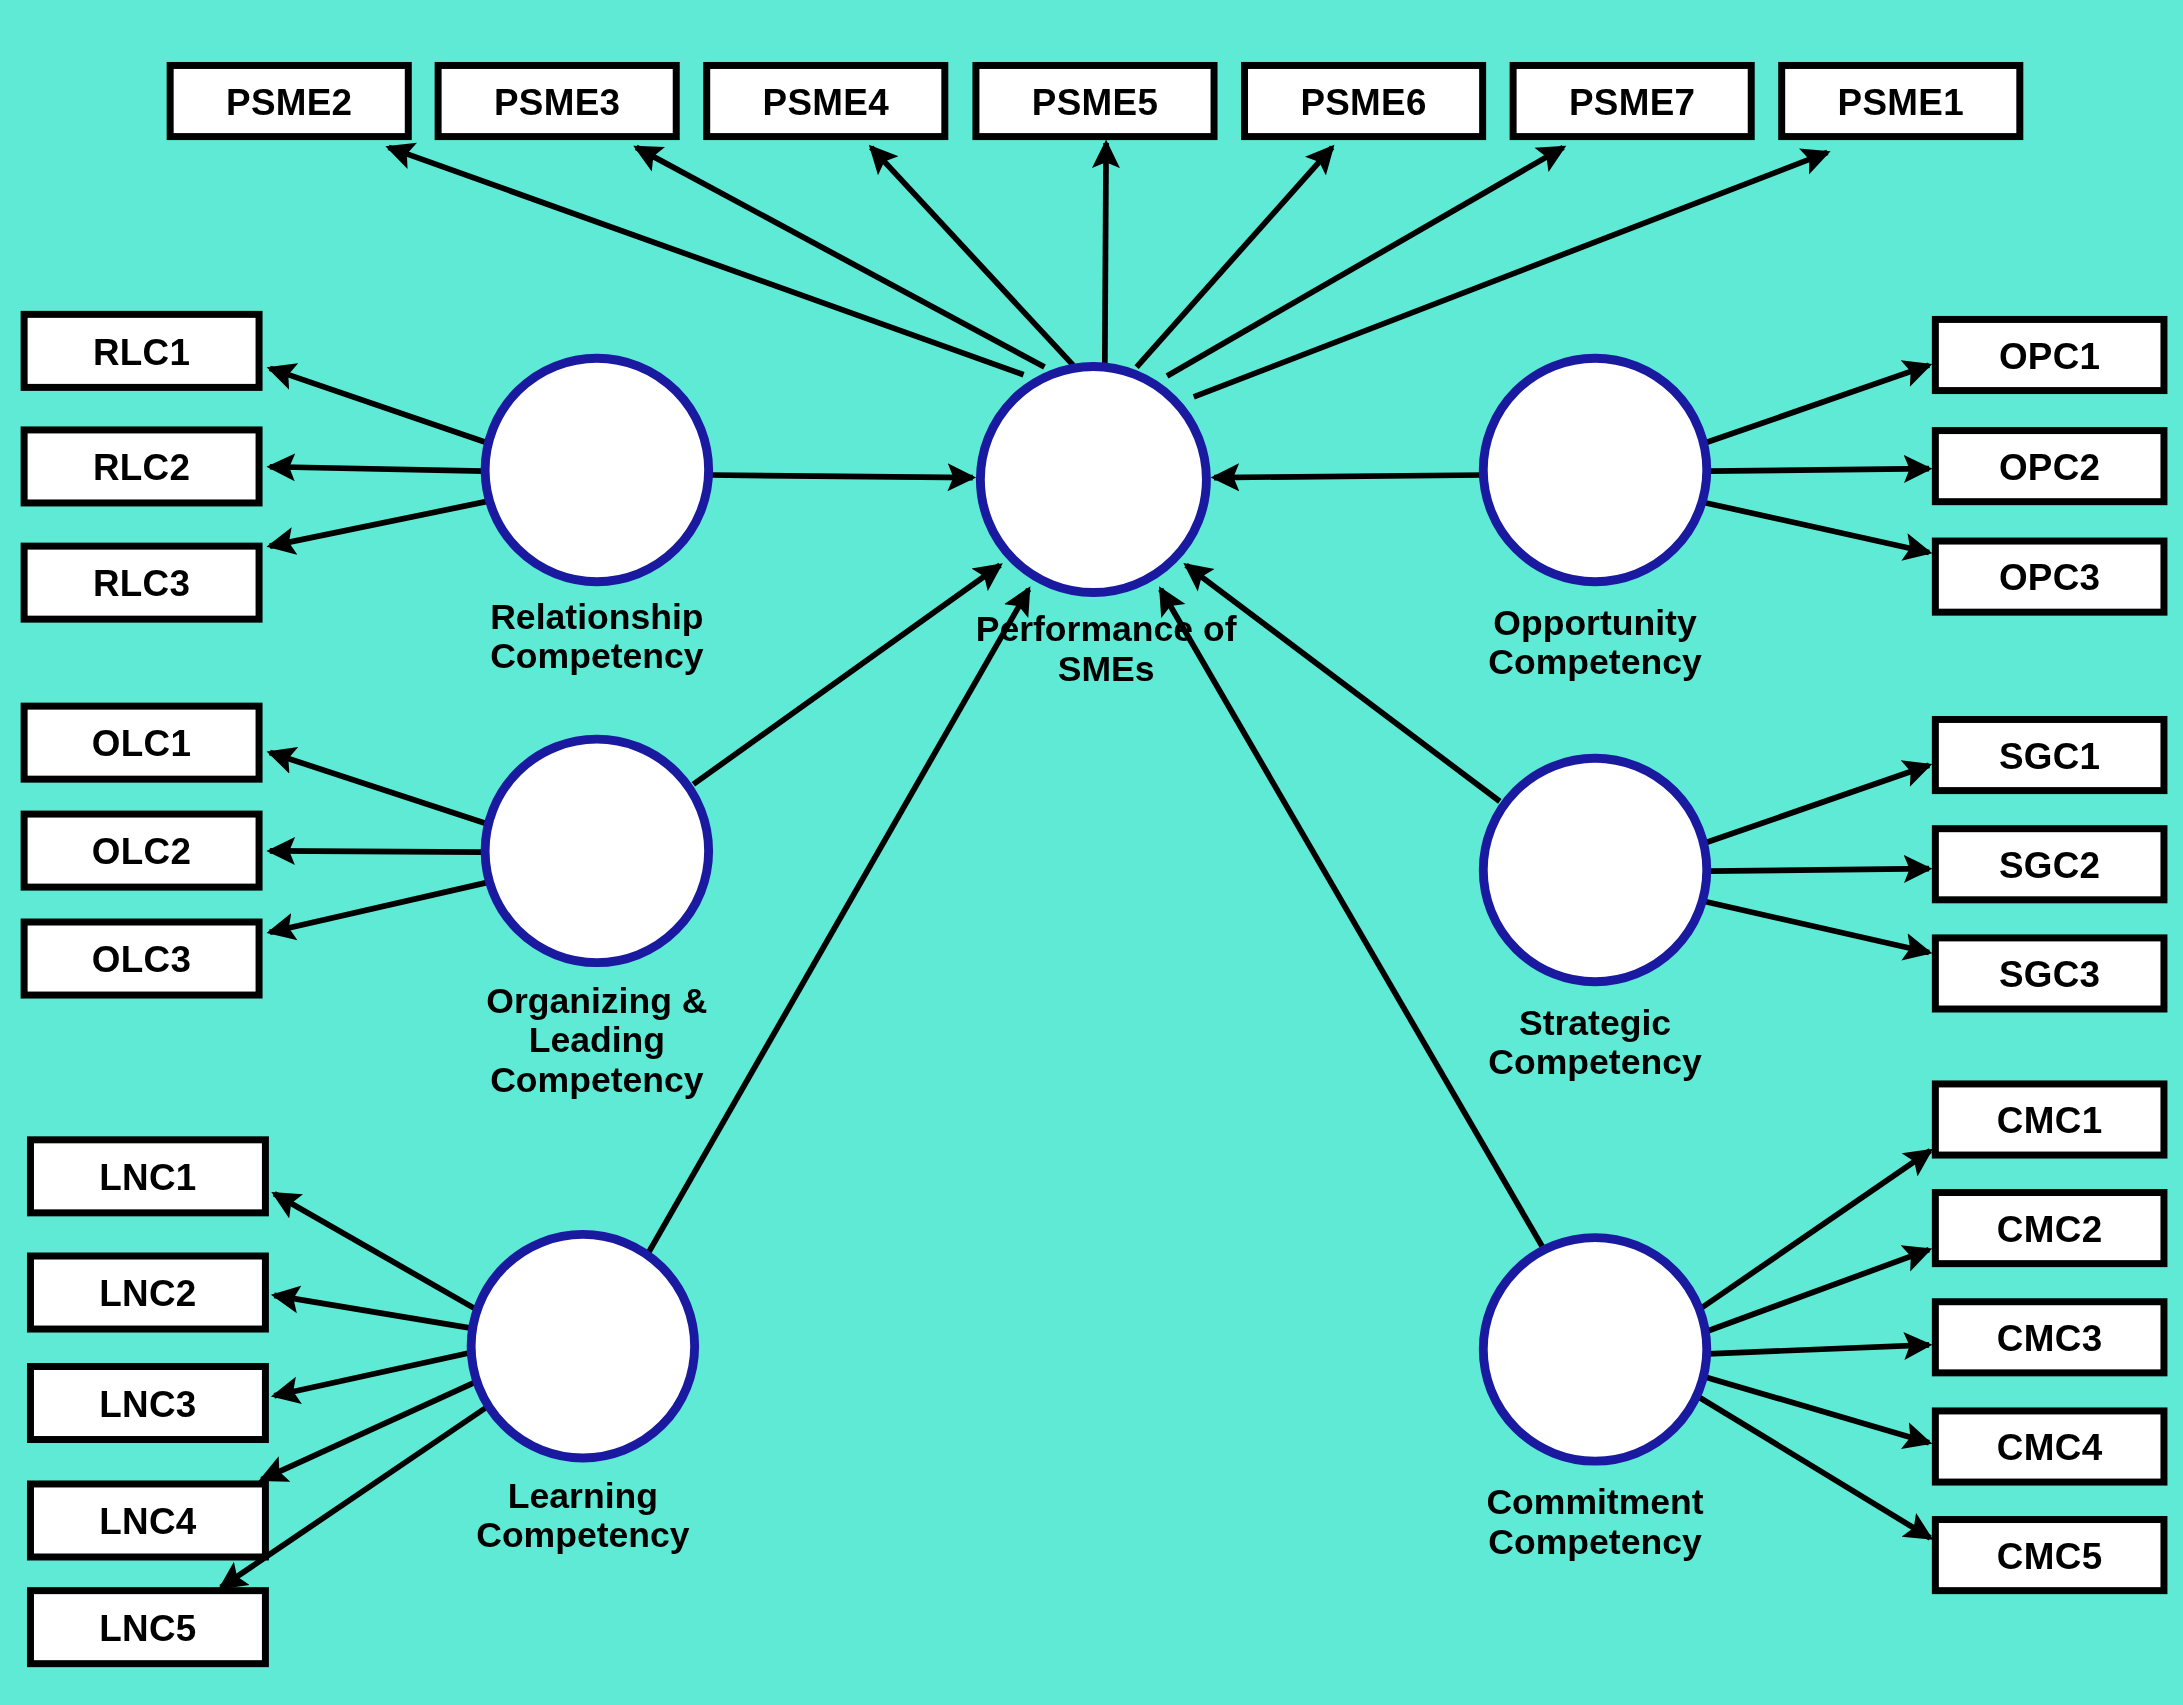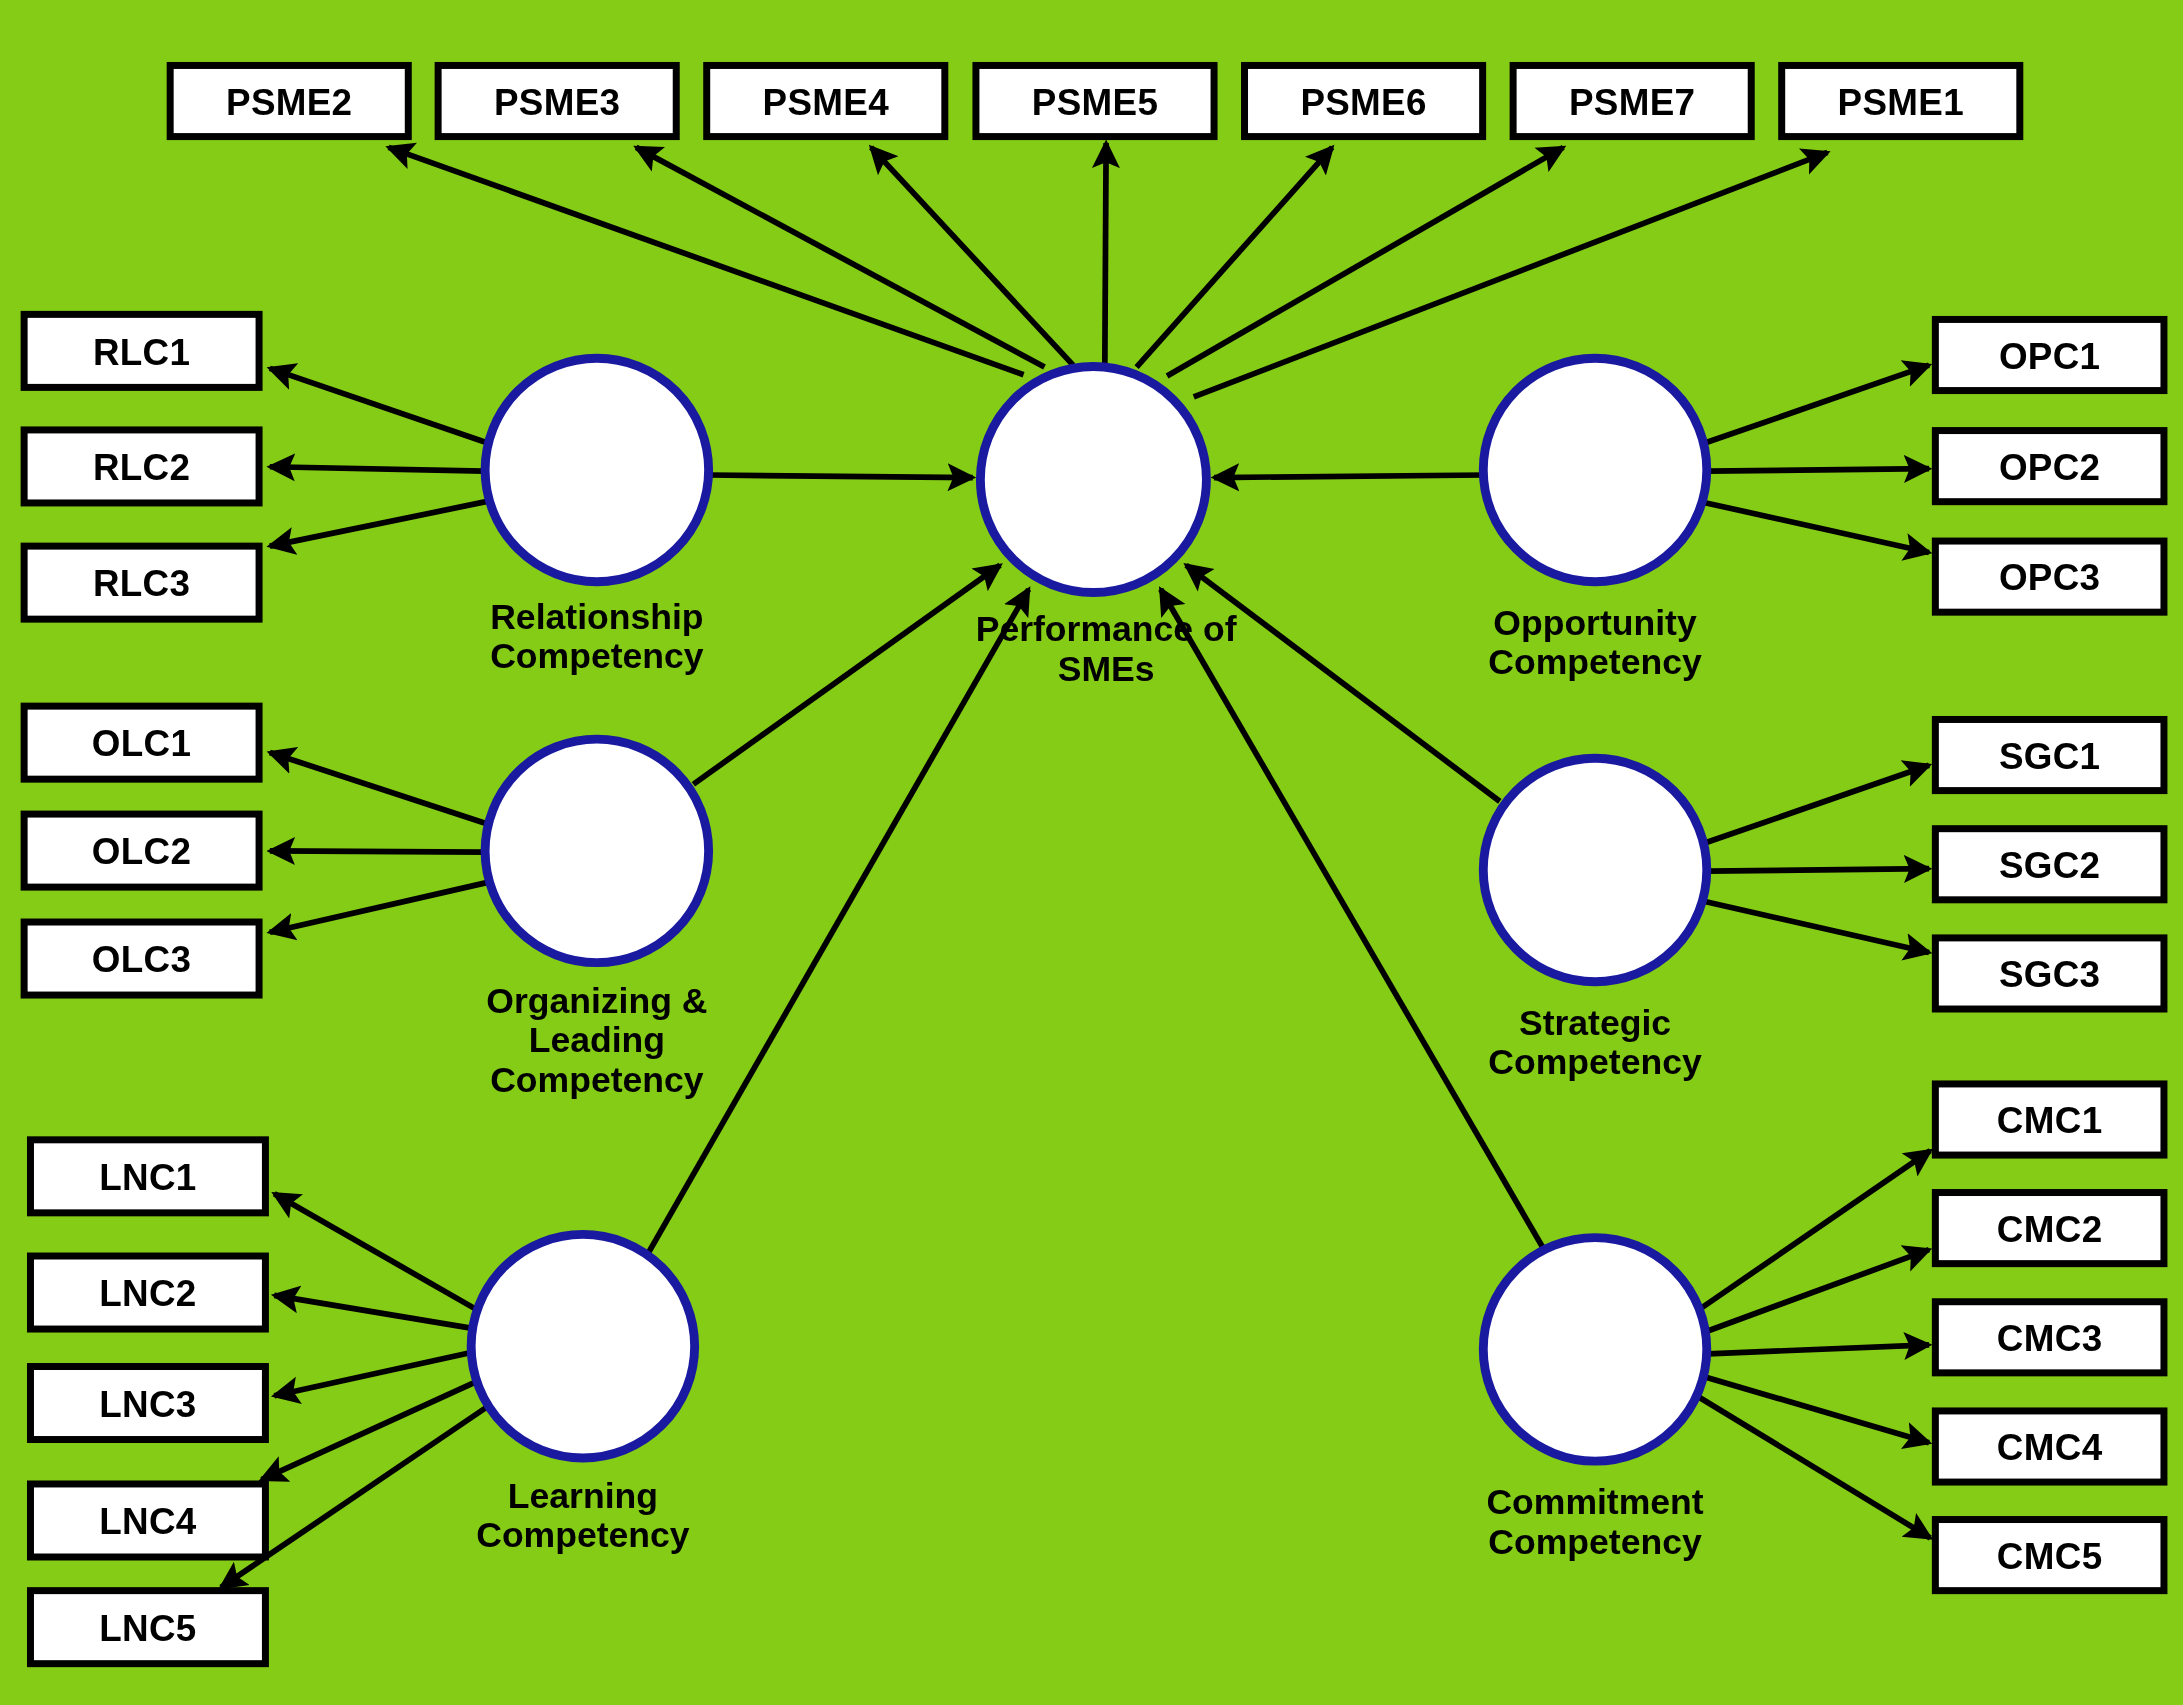--- a/index.html
+++ b/index.html
@@ -8,21 +8,21 @@
     padding: 0;
     background: #ffffff;
   }
   body {
     font-family: "Liberation Sans", sans-serif;
   }
   #diagram-root {
     position: relative;
     width: 2183px;
     height: 1705px;
-    background: #84cc16;
+    background: #5eead4;
     overflow: hidden;
   }
   svg#sem-canvas {
     position: absolute;
     top: 0; left: 0;
     width: 2183px;
     height: 1705px;
   }
   .indicator-box {
     fill: #ffffff;

